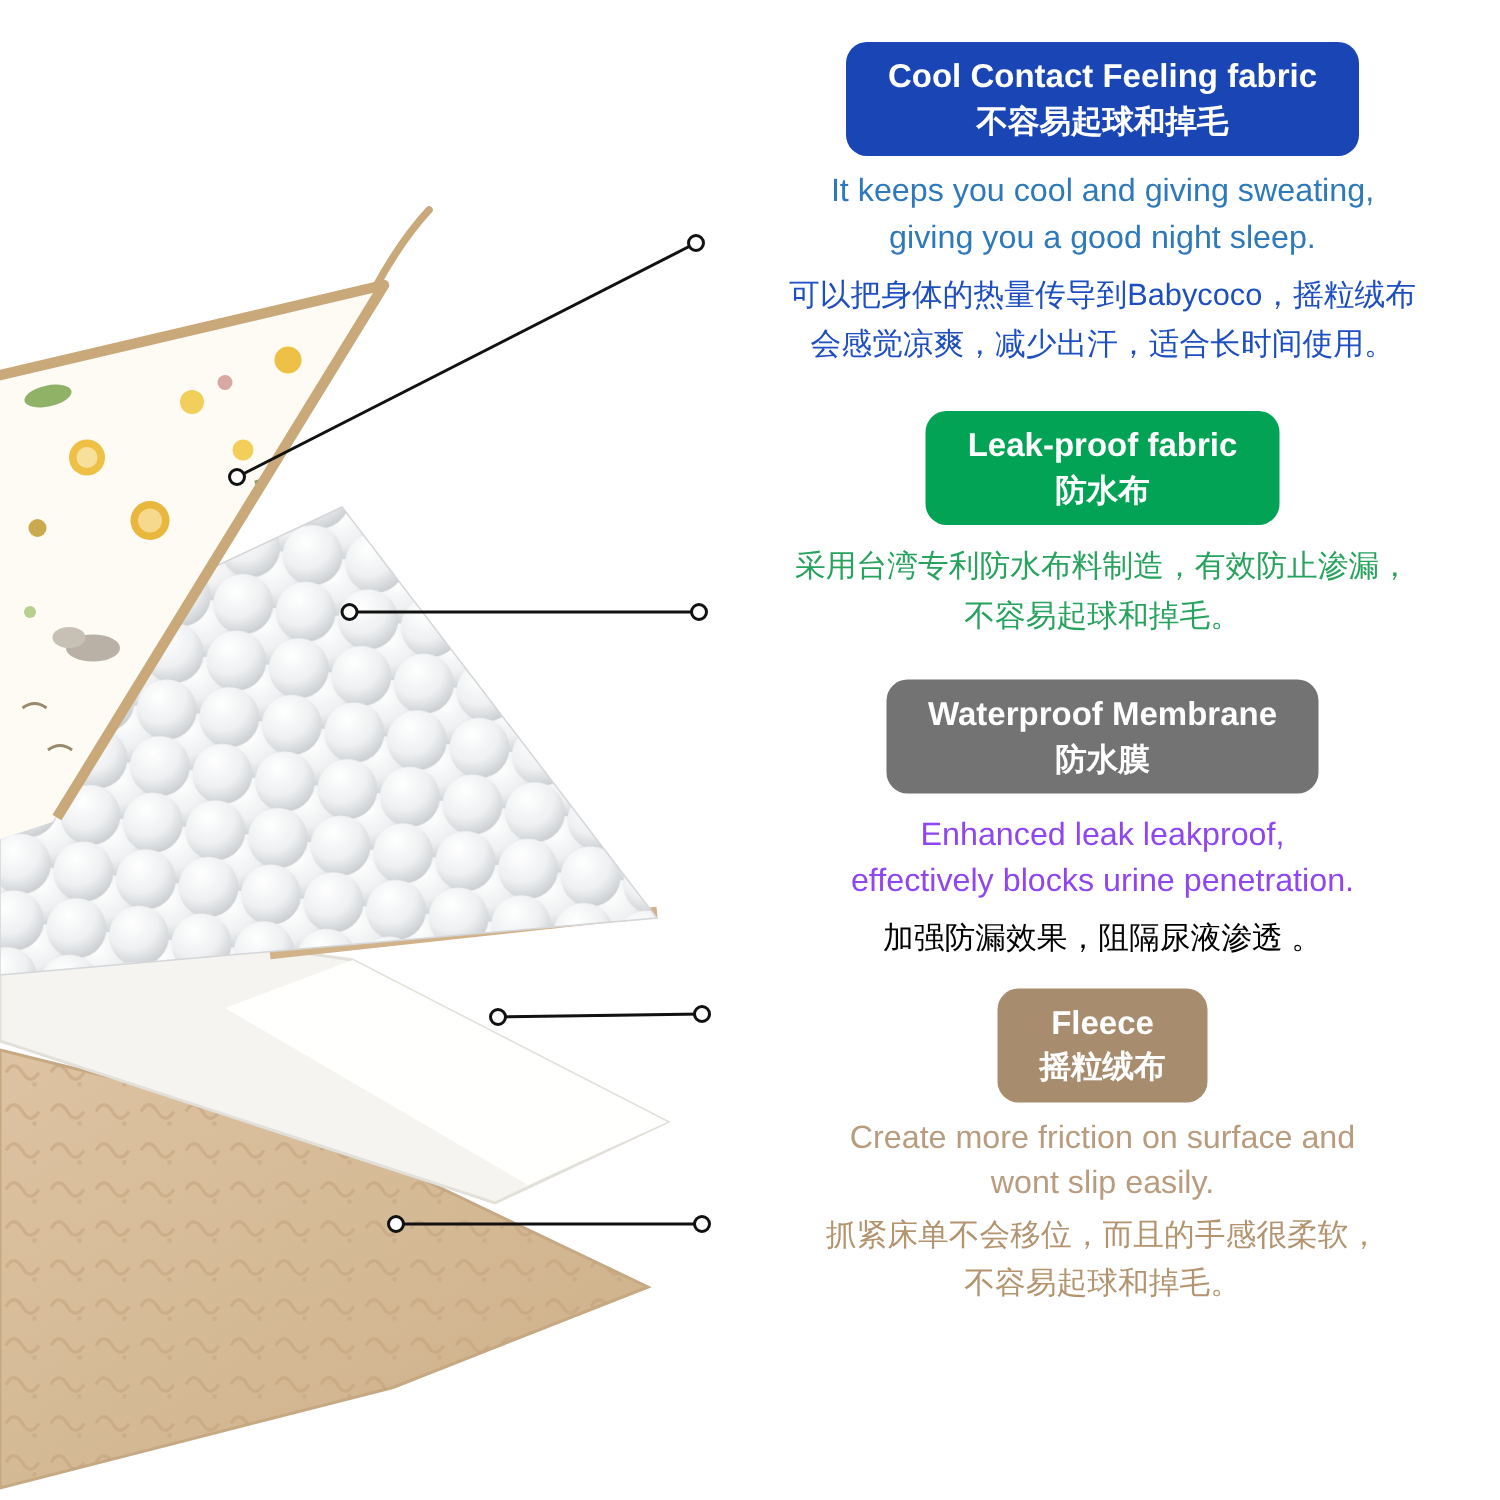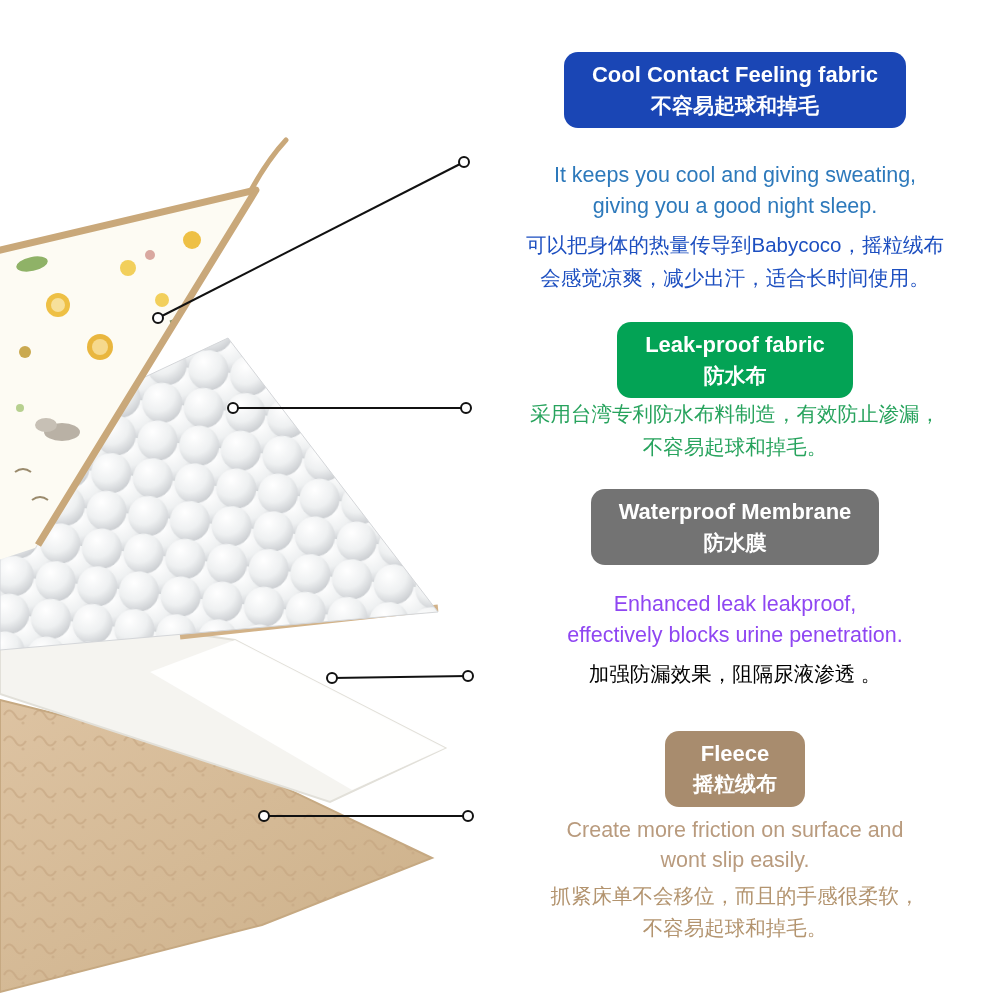--- a/index.html
+++ b/index.html
@@ -12,21 +12,21 @@
     position:absolute;left:478px;top:28px;width:514px;
     display:flex;flex-direction:column;align-items:center;text-align:center;
   }
   .badge{
     display:inline-block;color:#ffffff;font-weight:bold;font-size:22px;
     line-height:1.4;padding:8px 28px;border-radius:14px;
   }
   .badge .zh-line{font-size:21px;}
   .desc{font-size:21.5px;line-height:1.42;}
   .zh{font-size:20.5px;line-height:1.58;}
-  .mb8{margin-bottom:8px;margin-top:24px;} .mb10{margin-bottom:10px;} .mb12{}
+  .mb8{margin-bottom:8px;} .mb10{margin-bottom:10px;} .mb12{margin-bottom:12px;}
   .mb4{margin-bottom:4px;} .mb16{margin-bottom:16px;} .mb26{margin-bottom:26px;}
   .mb28{margin-bottom:28px;}
 </style>
 </head>
 <body>
 
 <svg id="illustration" viewBox="0 0 1000 1000" xmlns="http://www.w3.org/2000/svg">
   <defs>
     <radialGradient id="ball" cx="35%" cy="30%" r="80%">
       <stop offset="0%" stop-color="#ffffff"></stop>

